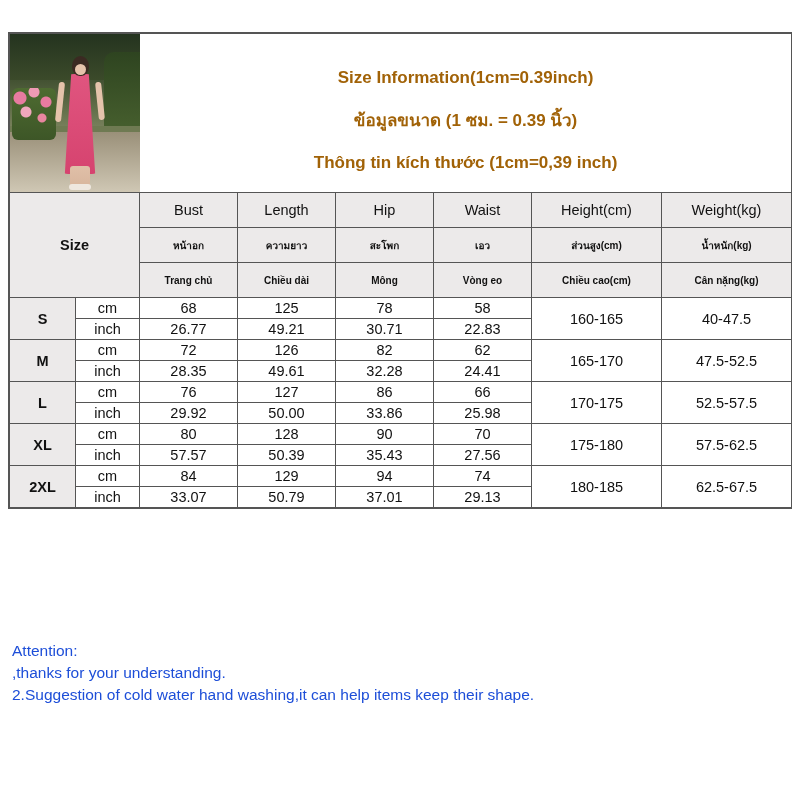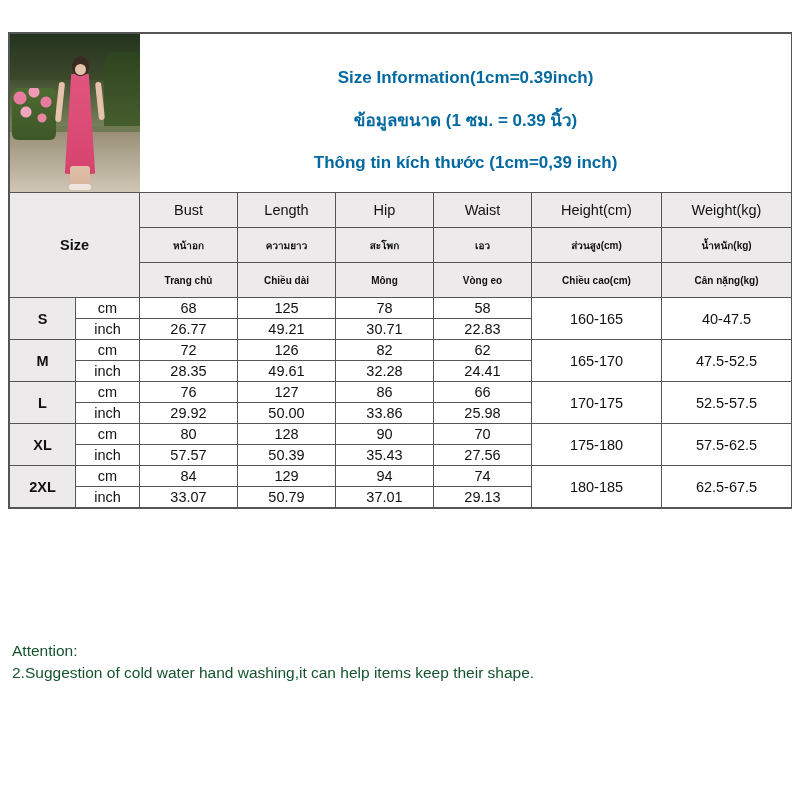--- a/index.html
+++ b/index.html
@@ -119,21 +119,21 @@
 
   .title-cell {
     background: #ffffff !important;
     text-align: center !important;
     padding: 6px 10px !important;
   }
   .title-line {
     font-weight: bold;
     font-size: 17px;
     line-height: 1.55;
-    color: #0369a1;
+    color: #a16207;
     margin-top: 16px;
   }
   .col-head {
     background: #eceaea !important;
     font-weight: normal;
     font-size: 15px;
     height: 30px;
   }
   .col-head.sub {
     font-weight: bold;
@@ -161,21 +161,21 @@
 
   .attention {
     position: absolute;
     left: 8px;
     top: 636px;
     width: 784px;
     box-sizing: border-box;
     padding: 4px 4px 0 4px;
     font-size: 15.5px;
     line-height: 1.42;
-    color: #14532d;
+    color: #1d4ed8;
   }
   .attention div { white-space: pre-wrap; }
 </style>
 </head>
 <body>
 
 <div id="sheet">
 
   <div class="table-wrap">
     <table class="size-table">
@@ -331,16 +331,17 @@
           <td class="val">50.79</td>
           <td class="val">37.01</td>
           <td class="val">29.13</td>
         </tr>
       </tbody>
     </table>
   </div>
 
   <div class="attention">
     <div>Attention:</div>
+    <div>,thanks for your understanding.</div>
     <div>2.Suggestion of cold water hand washing,it can help items keep their shape.</div>
   </div>
 
 </div>
 
 </body></html>

